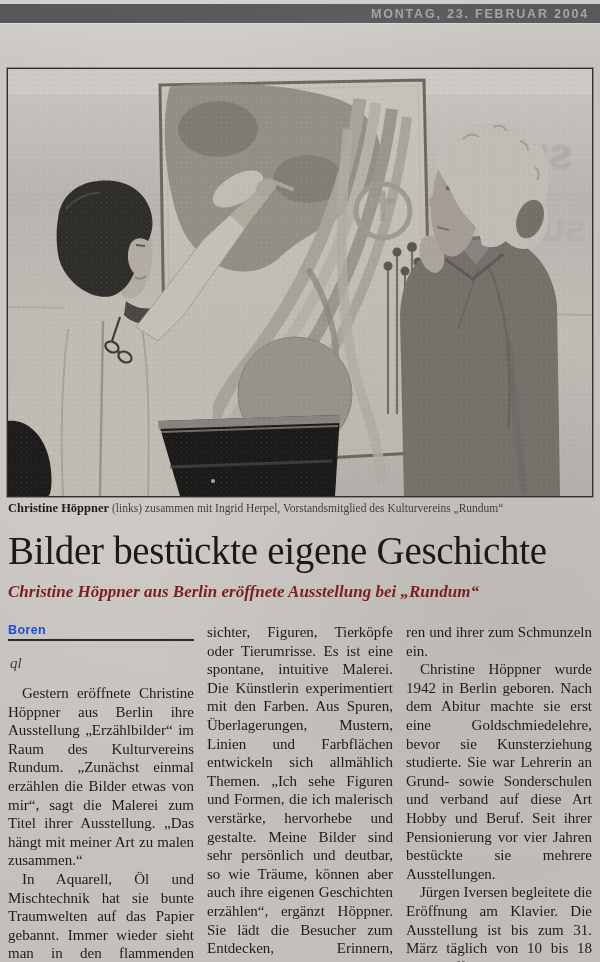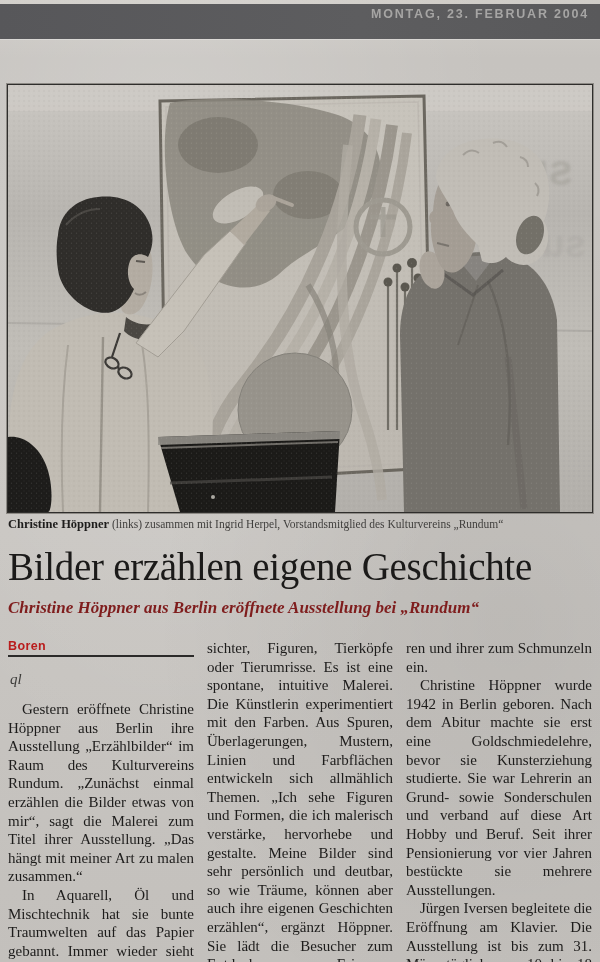--- a/index.html
+++ b/index.html
@@ -10,21 +10,21 @@
       radial-gradient(ellipse at 28% 18%, rgba(255,255,255,.16), transparent 55%),
       radial-gradient(ellipse at 85% 65%, rgba(0,0,0,.06), transparent 50%),
       linear-gradient(180deg,#d0cdc8 0%,#c6c3bf 6%,#c9c6c2 55%,#c3c0bc 100%);
     font-family:"Liberation Serif", serif;
     color:#1d1c1b;
   }
   .page{position:relative;width:600px;height:962px;}
 
   
   .masthead-bar{
-    margin-top:4px;height:35px;width:100%;
+    margin-top:4px;height:19px;width:100%;
     background:linear-gradient(90deg,#57575a 0%,#5d5d5f 60%,#59595b 100%);
     text-align:right;box-shadow:0 1px 0 rgba(255,255,255,.25);
   }
   .masthead-date{
     display:inline-block;line-height:19px;padding-right:11px;
     font-family:"Liberation Sans", sans-serif;font-weight:bold;
     font-size:12.5px;letter-spacing:1.8px;color:#a6a5a4;
   }
 
   
@@ -53,21 +53,21 @@
     font-family:"Liberation Serif", serif;font-style:italic;font-weight:bold;
     font-size:17px;line-height:21px;color:#7f1d1d;
   }
 
   
   .columns{display:flex;gap:13px;padding:0 8px;margin-top:21px;}
   .col{flex:1;min-width:0;}
   .byline-block{margin-bottom:13px;}
   .byline{
     font-family:"Liberation Sans", sans-serif;font-weight:bold;
-    font-size:12.5px;letter-spacing:.4px;color:#b91c1c;line-height:14px;
+    font-size:12.5px;letter-spacing:.4px;color:#1d4ed8;line-height:14px;
   }
   .byline-rule{height:2px;background:#2b2a29;margin-top:2px;}
   .byline-mark{
     font-family:"Liberation Serif", serif;font-style:italic;
     font-size:15px;color:#3d3c3a;margin:14px 0 0 2px;line-height:16px;
   }
   .col p{
     margin:0;font-size:15px;line-height:18.6px;text-align:justify;
     color:#1d1c1b;
   }
@@ -215,21 +215,21 @@
       <path d="M0,352 C14,350 30,360 38,380 C46,400 44,427 40,427 L0,427 Z" fill="#1d1c1a"></path>
 
       <rect x="0" y="0" width="584" height="427" fill="url(#grainDots)" opacity=".14"></rect>
     </svg>
   </figure>
 
   <div class="caption">
     <span class="cap-bold">Christine Höppner</span><span> (links) zusammen mit Ingrid Herpel, Vorstandsmitglied des Kulturvereins „Rundum“</span>
   </div>
 
-  <h1 class="headline">Bilder erzählen eigene Geschichte</h1>
+  <h1 class="headline">Bilder bestückte eigene Geschichte</h1>
   <h2 class="subheadline">Christine Höppner aus Berlin eröffnete Ausstellung bei „Rundum“</h2>
 
   <div class="columns">
     <div class="col">
       <div class="byline-block">
         <div class="byline">Boren</div>
         <div class="byline-rule"></div>
         <div class="byline-mark">ql</div>
       </div>
       <p class="indent">Gestern eröffnete Christine Höppner aus Berlin ihre Ausstellung „Erzählbilder“ im Raum des Kulturvereins Rundum. „Zunächst einmal erzählen die Bilder etwas von mir“, sagt die Malerei zum Titel ihrer Ausstellung. „Das hängt mit meiner Art zu malen zusammen.“</p>

